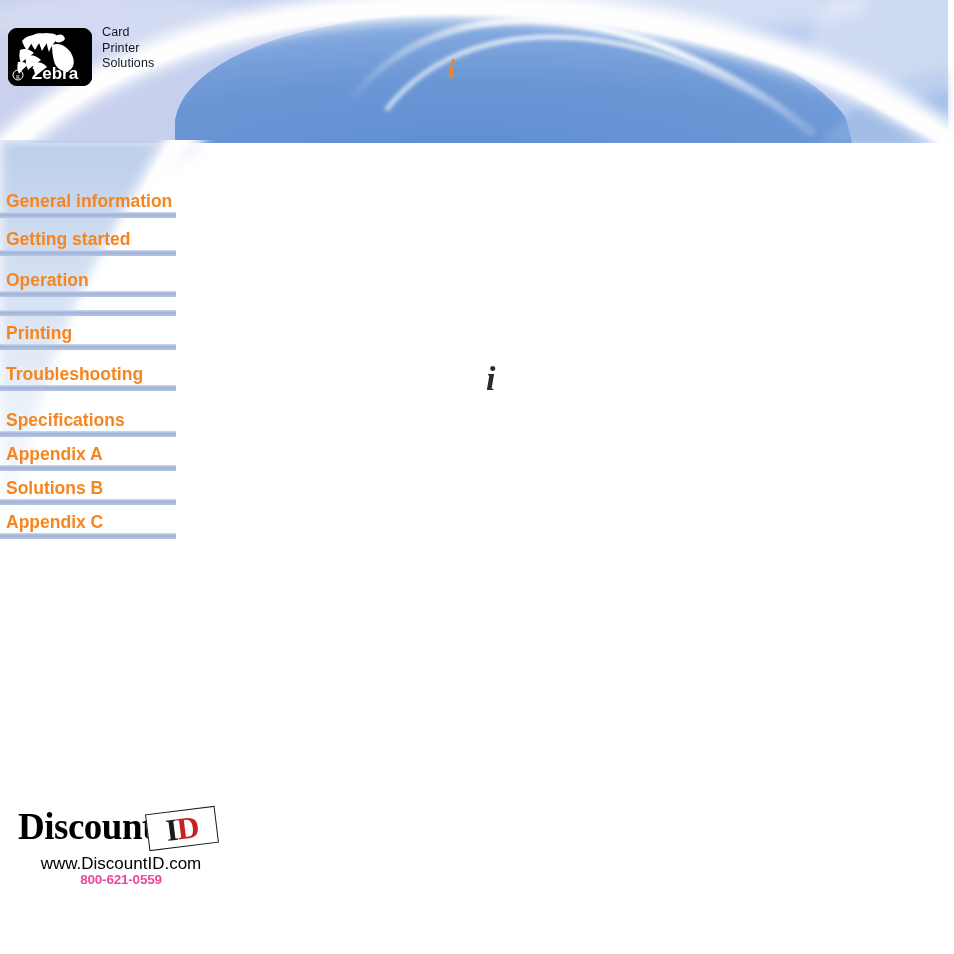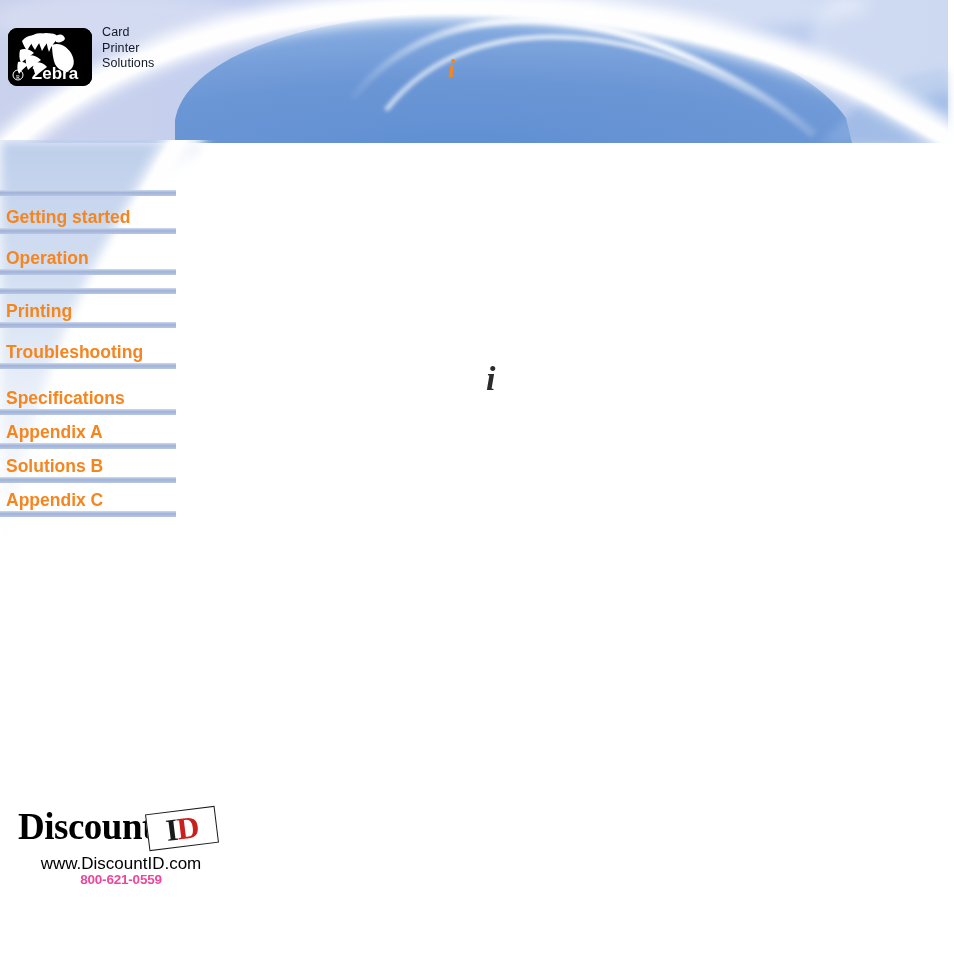--- a/index.html
+++ b/index.html
@@ -333,20 +333,21 @@
     </div>
   </div>
 
   <div class="banner-i">i</div>
 
   <div class="content-i">i</div>
 
   <nav class="menu">
 
     <a class="menu-item" href="#">
+      <span class="menu-label">General information</span>
       <span class="menu-rule"></span>
     </a>
     <div class="gap-sm"></div>
 
     <a class="menu-item" href="#">
       <span class="menu-label">Getting started</span>
       <span class="menu-rule"></span>
     </a>
     <div class="gap-md"></div>
 

